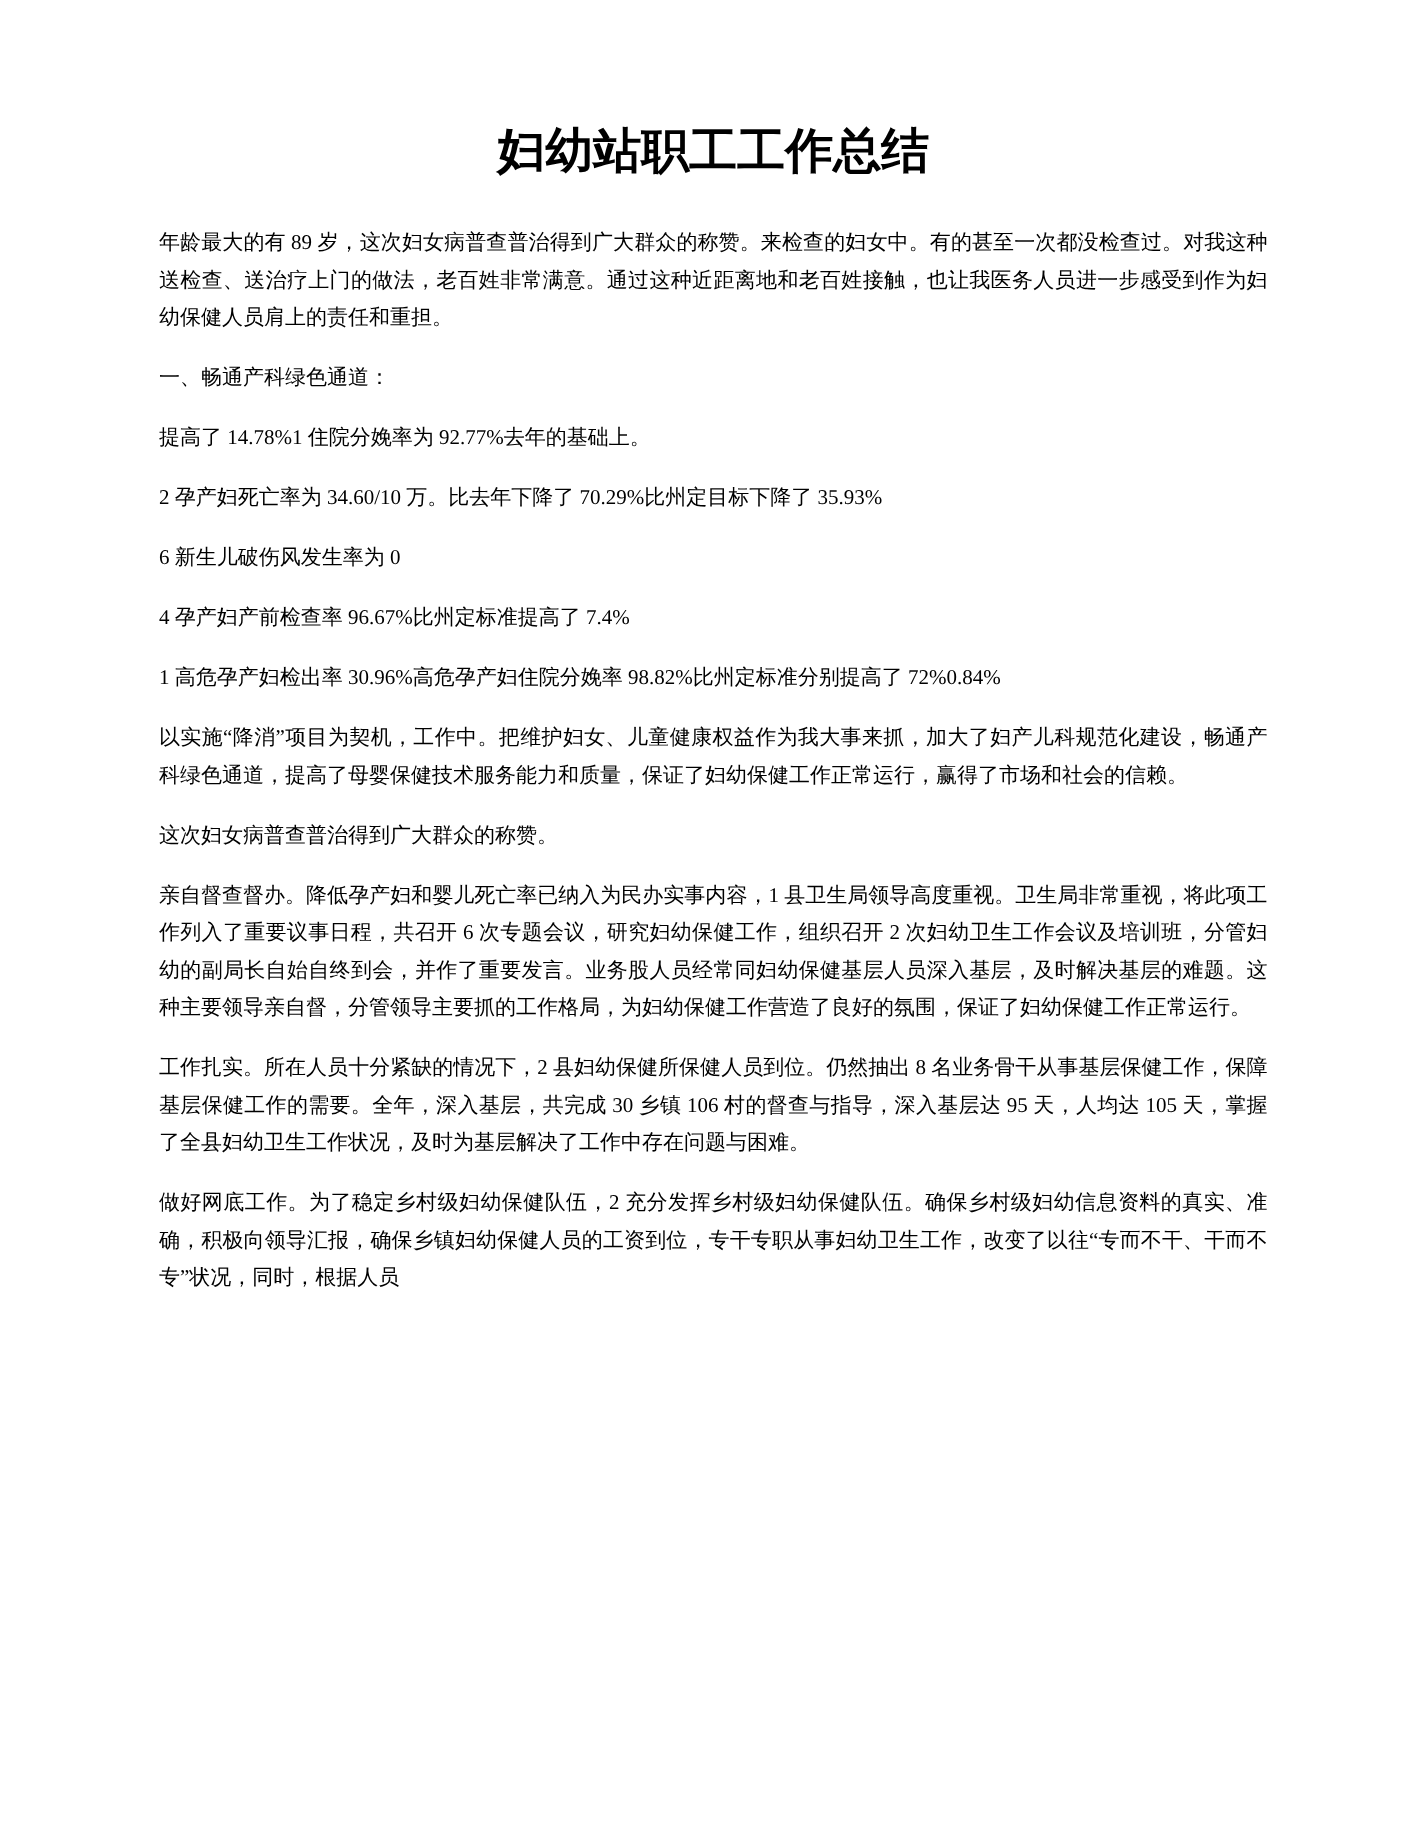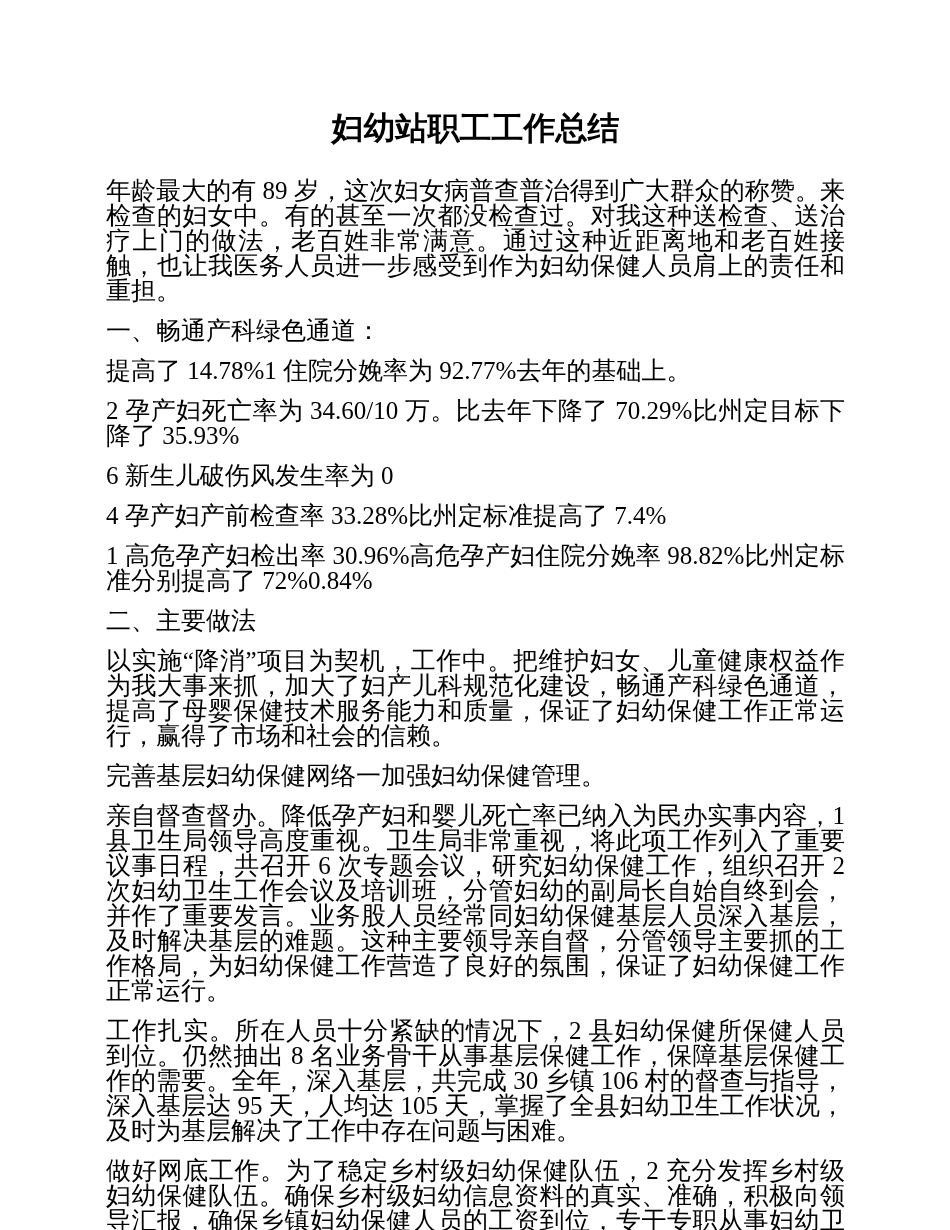--- a/index.html
+++ b/index.html
@@ -11,55 +11,54 @@
     height: 1230px;
     background: #ffffff;
     color: #000000;
     font-family: "Liberation Serif", "DejaVu Serif", serif;
     overflow: hidden;
   }
   .doc-page {
     box-sizing: border-box;
     width: 950px;
     height: 1230px;
-    padding: 108px 105px 40px 106px; 
+    padding: 80px 105px 40px 106px; 
     background: #ffffff;
   }
   h1.doc-title {
     margin: 0 0 28px 0;
     font-size: 32px;
     font-weight: bold;
     line-height: 1.3;
     text-align: center;
     color: #000000;
     font-family: "Liberation Serif", "DejaVu Serif", serif;
   }
   p.doc-para {
     margin: 0 0 15px 0;
-    font-size: 25px;
+    font-size: 14px;
     line-height: 25px;
     text-align: justify;
     color: #000000;
     word-break: break-all;
   }
 </style>
 </head>
 <body>
 
 <div class="doc-page">
 
   <h1 class="doc-title">妇幼站职工工作总结</h1>
 
   <p class="doc-para">年龄最大的有 89 岁，这次妇女病普查普治得到广大群众的称赞。来检查的妇女中。有的甚至一次都没检查过。对我这种送检查、送治疗上门的做法，老百姓非常满意。通过这种近距离地和老百姓接触，也让我医务人员进一步感受到作为妇幼保健人员肩上的责任和重担。</p>
   <p class="doc-para">一、畅通产科绿色通道：</p>
   <p class="doc-para">提高了 14.78%1 住院分娩率为 92.77%去年的基础上。</p>
   <p class="doc-para">2 孕产妇死亡率为 34.60/10 万。比去年下降了 70.29%比州定目标下降了 35.93%</p>
   <p class="doc-para">6 新生儿破伤风发生率为 0</p>
-  <p class="doc-para">4 孕产妇产前检查率 33.28%比州定标准提高了 7.4%</p>
+  <p class="doc-para">4 孕产妇产前检查率 96.67%比州定标准提高了 7.4%</p>
   <p class="doc-para">1 高危孕产妇检出率 30.96%高危孕产妇住院分娩率 98.82%比州定标准分别提高了 72%0.84%</p>
-  <p class="doc-para">二、主要做法</p>
   <p class="doc-para">以实施“降消”项目为契机，工作中。把维护妇女、儿童健康权益作为我大事来抓，加大了妇产儿科规范化建设，畅通产科绿色通道，提高了母婴保健技术服务能力和质量，保证了妇幼保健工作正常运行，赢得了市场和社会的信赖。</p>
-  <p class="doc-para">完善基层妇幼保健网络一加强妇幼保健管理。</p>
+  <p class="doc-para">这次妇女病普查普治得到广大群众的称赞。</p>
   <p class="doc-para">亲自督查督办。降低孕产妇和婴儿死亡率已纳入为民办实事内容，1 县卫生局领导高度重视。卫生局非常重视，将此项工作列入了重要议事日程，共召开 6 次专题会议，研究妇幼保健工作，组织召开 2 次妇幼卫生工作会议及培训班，分管妇幼的副局长自始自终到会，并作了重要发言。业务股人员经常同妇幼保健基层人员深入基层，及时解决基层的难题。这种主要领导亲自督，分管领导主要抓的工作格局，为妇幼保健工作营造了良好的氛围，保证了妇幼保健工作正常运行。</p>
   <p class="doc-para">工作扎实。所在人员十分紧缺的情况下，2 县妇幼保健所保健人员到位。仍然抽出 8 名业务骨干从事基层保健工作，保障基层保健工作的需要。全年，深入基层，共完成 30 乡镇 106 村的督查与指导，深入基层达 95 天，人均达 105 天，掌握了全县妇幼卫生工作状况，及时为基层解决了工作中存在问题与困难。</p>
   <p class="doc-para">做好网底工作。为了稳定乡村级妇幼保健队伍，2 充分发挥乡村级妇幼保健队伍。确保乡村级妇幼信息资料的真实、准确，积极向领导汇报，确保乡镇妇幼保健人员的工资到位，专干专职从事妇幼卫生工作，改变了以往“专而不干、干而不专”状况，同时，根据人员</p>
 
 </div>
 
 </body></html>

